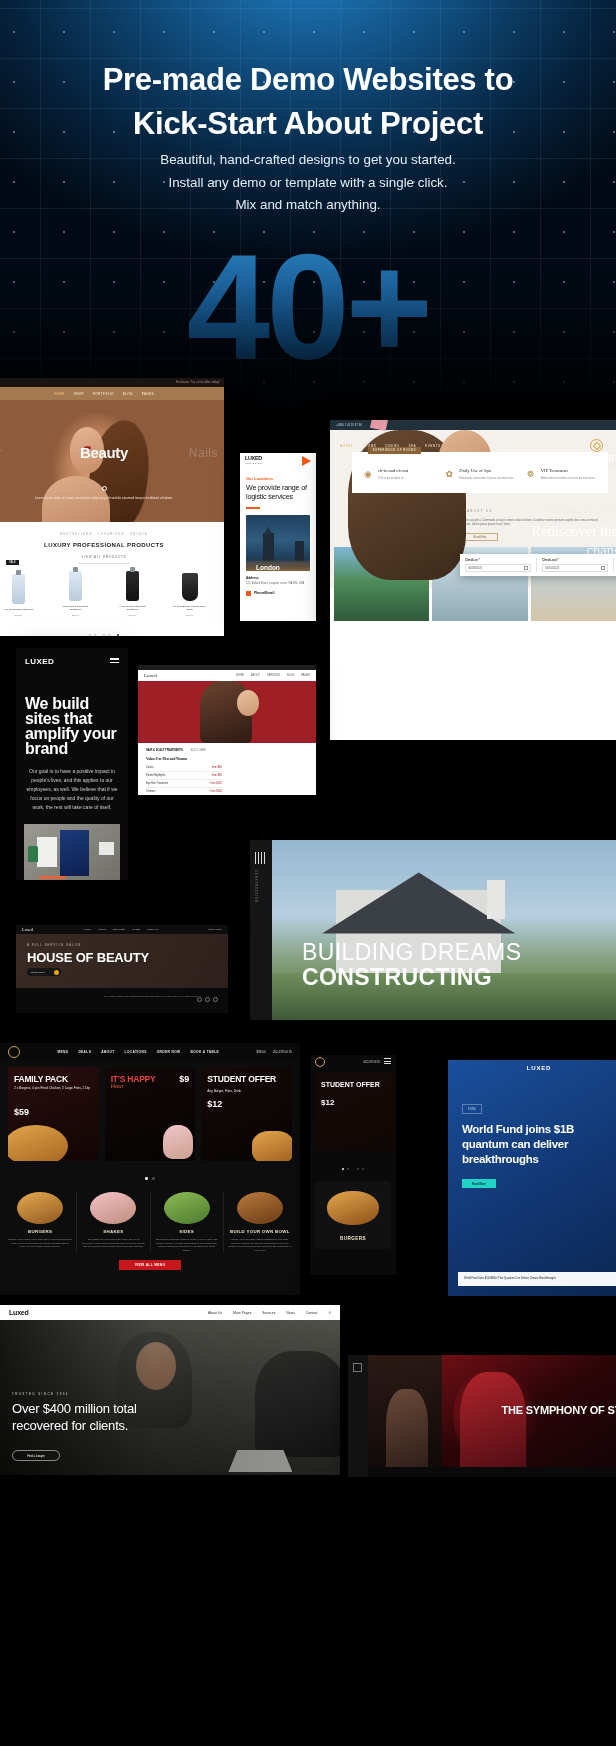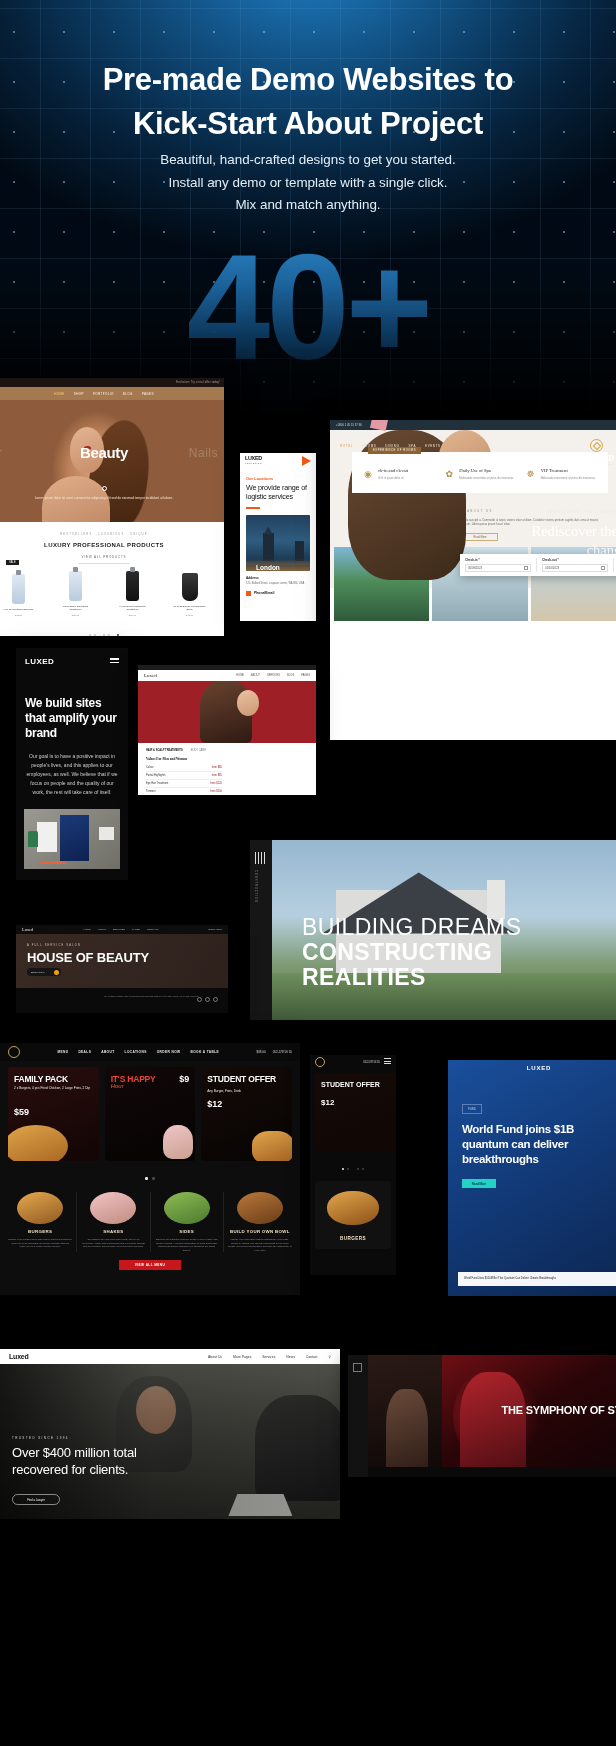--- a/index.html
+++ b/index.html
@@ -176,21 +176,21 @@
   #hotel .gallery div { flex:1; height:74px; }
   #hotel .g1 { background:linear-gradient(to bottom,#7fb6d8 0%,#4e8c5a 46%,#2f5a3a 100%); }
   #hotel .g2 { background:linear-gradient(to bottom,#cfe2ea,#8fa9b4); }
   #hotel .g3 { background:linear-gradient(to bottom,#bcd6e6,#d3c6ab); }
 
   
   #agency { left:16px; top:648px; width:112px; height:232px; background:#0a0a0a; box-shadow:0 6px 22px rgba(0,0,0,.8); }
   #agency .top { display:flex; justify-content:space-between; align-items:center; padding:9px 9px 0; }
   #agency .brand { font-size:8px; font-weight:bold; color:#fff; letter-spacing:.4px; }
   #agency .burger i { display:block; width:9px; height:1.4px; background:#fff; margin-bottom:2px; }
-  #agency h2 { color:#fff; font-size:12px; line-height:15px; font-weight:bold; padding:30px 9px 0; letter-spacing:-.3px; }
+  #agency h2 { color:#fff; font-size:16px; line-height:15px; font-weight:bold; padding:30px 9px 0; letter-spacing:-.3px; }
   #agency p { color:#cfcfcf; font-size:5px; line-height:9px; text-align:center; padding:11px 10px 0; }
   #agency .img { margin:12px 8px 0; height:60px; background:linear-gradient(140deg,#9a9a92,#6f6f68); position:relative; overflow:hidden; }
   #agency .img .b1 { position:absolute; left:38%; top:10%; width:30%; height:76%; background:linear-gradient(160deg,#1b3a7a,#0e2150); }
   #agency .img .b2 { position:absolute; left:14%; top:22%; width:20%; height:50%; background:#f0f0ee; }
   #agency .img .b3 { position:absolute; left:4%; top:36%; width:11%; height:28%; background:#2f7a4a; border-radius:2px 2px 0 0; }
   #agency .img .b4 { position:absolute; right:6%; top:30%; width:16%; height:22%; background:#e8e8e6; }
   #agency .img .b5 { position:absolute; left:16%; bottom:8%; width:28%; height:5%; background:#e2663a; }
 
   
   #salon { left:138px; top:665px; width:178px; height:130px; background:#fff; box-shadow:0 5px 18px rgba(0,0,0,.6); }
@@ -309,21 +309,21 @@
   #invest { left:448px; top:1060px; width:182px; height:236px; background:linear-gradient(150deg,#1a4f9c 0%,#123a78 48%,#0c2550 100%); box-shadow:0 6px 22px rgba(0,0,0,.6); }
   #invest .nav { height:16px; display:flex; align-items:center; justify-content:center; }
   #invest .nav .br { font-size:6px; font-weight:bold; color:#fff; letter-spacing:.8px; }
   #invest .tag { margin:28px 0 0 14px; font-size:2.8px; color:#bcd3f2; border:.7px solid rgba(255,255,255,.3); display:inline-block; padding:2px 5px; }
   #invest h3 { color:#fff; font-size:11.5px; line-height:15px; font-weight:bold; padding:8px 14px 0; letter-spacing:-.3px; }
   #invest .btn { margin:12px 0 0 14px; width:34px; height:9px; background:#22d3c5; color:#06324c; font-size:2.8px; display:flex; align-items:center; justify-content:center; font-weight:bold; }
   #invest .foot { position:absolute; left:10px; right:10px; bottom:10px; background:rgba(255,255,255,.96); padding:5px 6px; }
   #invest .foot .fl { font-size:2.6px; color:#222; line-height:3.8px; }
 
   
-  #lawyer { left:0; top:1305px; width:340px; height:170px; background:#fff; box-shadow:0 6px 22px rgba(0,0,0,.6);margin-top:44px; }
+  #lawyer { left:0; top:1305px; width:340px; height:170px; background:#fff; box-shadow:0 6px 22px rgba(0,0,0,.6); }
   #lawyer .nav { height:15px; background:#fff; display:flex; align-items:center; justify-content:space-between; padding:0 9px; }
   #lawyer .nav .br { font-size:7px; font-weight:bold; color:#111; letter-spacing:-.2px; }
   #lawyer .nav .links { display:flex; gap:11px; align-items:center; }
   #lawyer .nav .links span { font-size:3.4px; color:#333; }
   #lawyer .img {
     position:relative; height:155px; overflow:hidden;
     background:linear-gradient(to bottom,#6b6b63 0%,#4a4a44 48%,#2c2c28 100%);
   }
   #lawyer .img .m1 { position:absolute; left:34%; top:8%; width:76px; height:96px; border-radius:44% 44% 20% 20%; background:linear-gradient(160deg,#5a5a55,#2f2f2b); }
   #lawyer .img .m1f { position:absolute; left:40%; top:14%; width:40px; height:48px; border-radius:50%; background:linear-gradient(160deg,#d3a98a,#a87c5f); }
@@ -615,21 +615,20 @@
     <div class="chimney"></div>
     <div class="lawn"></div>
   </div>
   <div class="sidebar">
     <div class="qr"></div>
     <div class="vert">CONSTRUCTION</div>
   </div>
   <div class="headline">
     <div>BUILDING DREAMS</div>
     <div><b>CONSTRUCTING</b></div>
-    <div><b>REALITIES</b></div>
   </div>
 </div>
 
 <div class="card" id="hob">
   <div class="nav">
     <div class="br">Luxed</div>
     <div class="links">
       <span>HOME</span>
       <span>ABOUT</span>
       <span>SERVICES</span>

